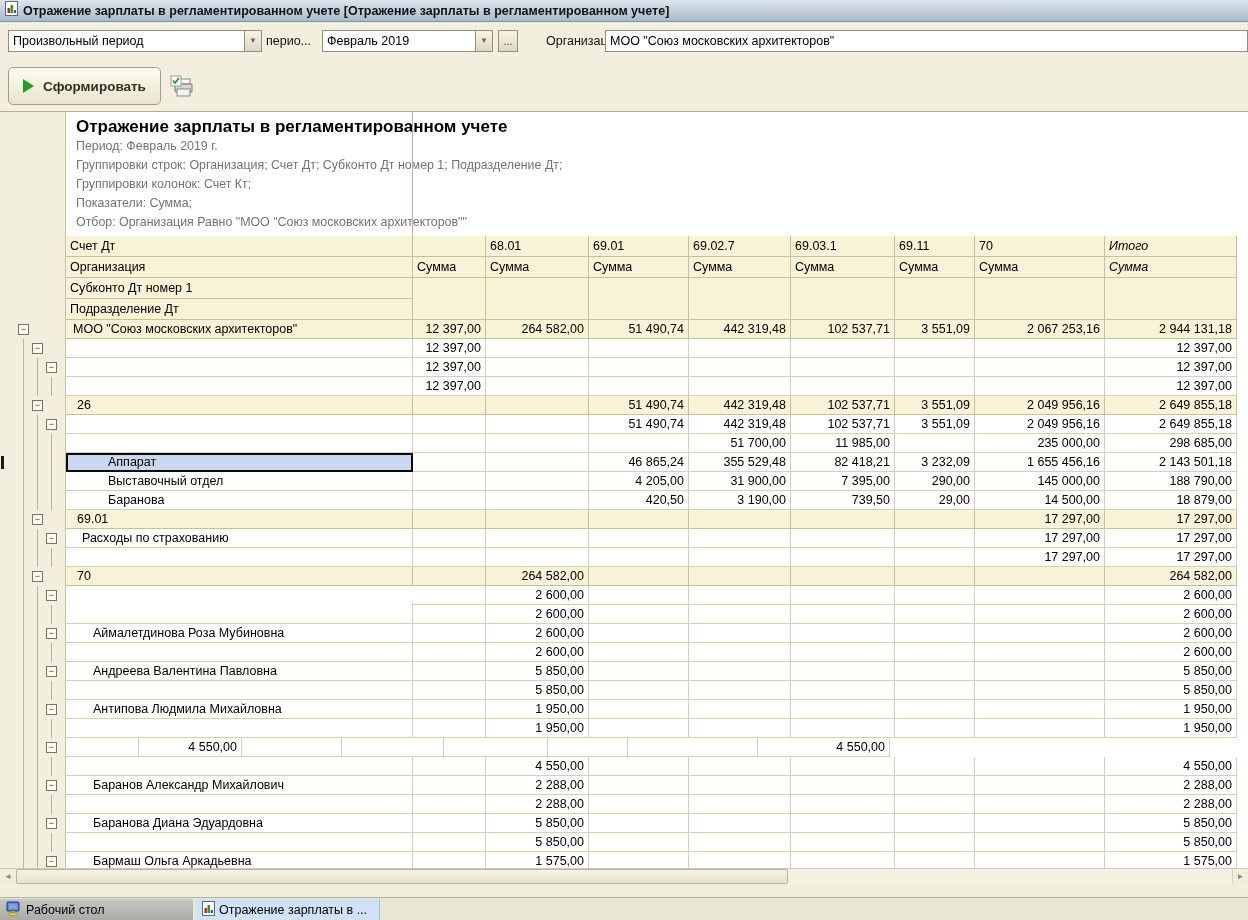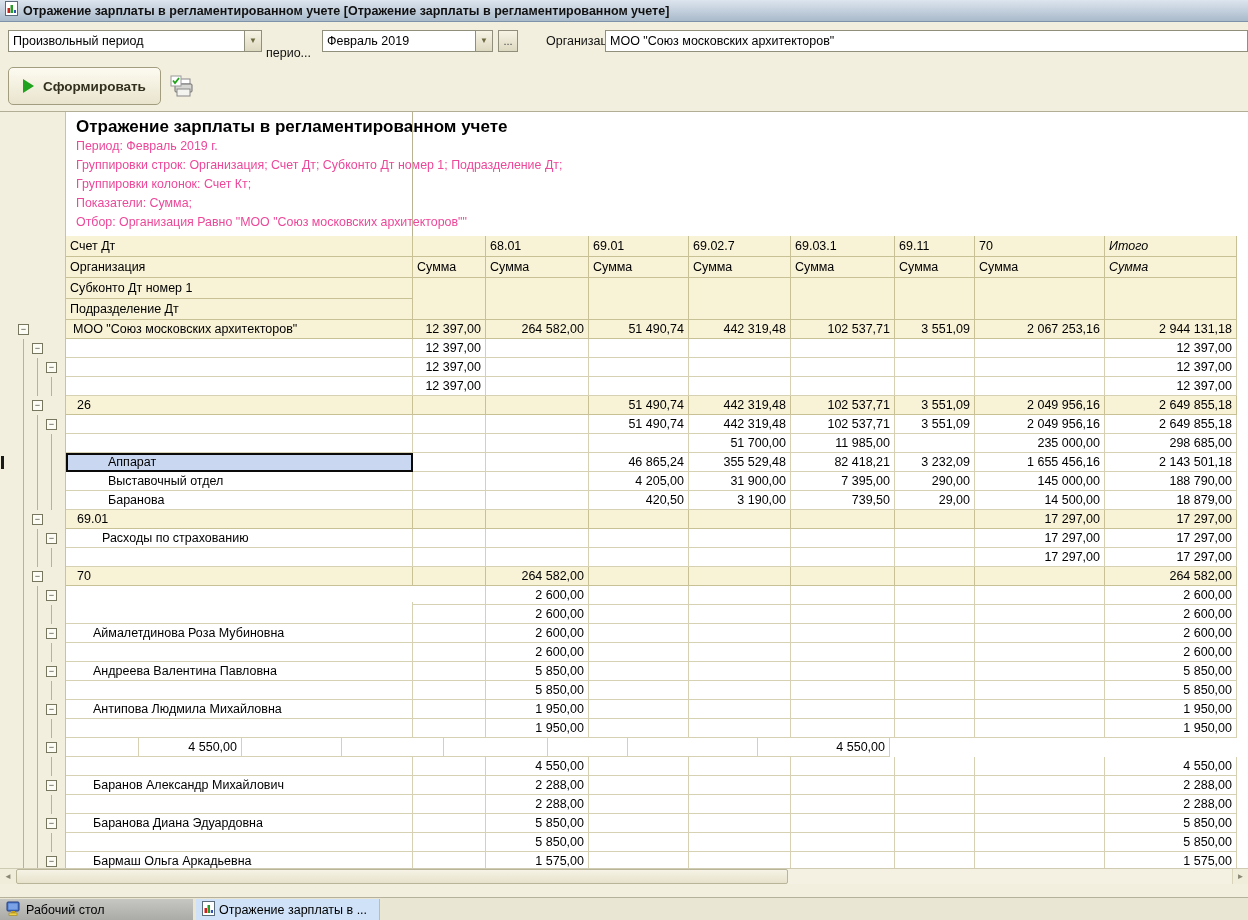--- a/index.html
+++ b/index.html
@@ -38,21 +38,21 @@
   .genbtn .gtext { font-size:13.5px; font-weight:bold; color:#33301f; }
   .printicon { position:absolute; left:170px; top:13px; width:24px; height:24px; cursor:pointer; }
 
   
   .report { position:absolute; left:0; top:112px; width:1248px; height:772px; background:#fff; }
   .strip  { position:absolute; left:0; top:0; width:8px; height:100%; background:#f2efde; }
   .gutter { position:absolute; left:8px; top:0; width:57px; height:100%; background:#f2efde; }
   .content{ position:absolute; left:65px; top:0; right:0; height:100%; background:#fff;
             border-left:1px solid #c9c3a0; }
   .rtitle { padding:5px 0 0 10px; font-size:17px; font-weight:bold; color:#000; white-space:nowrap; }
-  .meta   { margin-left:10px; font-size:12.4px; line-height:19px; color:#ec4899; white-space:nowrap; }
+  .meta   { margin-left:10px; font-size:12.4px; line-height:19px; color:#737373; white-space:nowrap; }
   .meta:first-of-type { margin-top:4px; }
   .vline  { position:absolute; left:346px; top:0; width:1px; height:124px; background:#b9b392; }
 
   
   .tbl { position:absolute; left:0; top:124px; width:1171px; font-size:12.5px; color:#000; }
   .hdr { display:flex; }
   .hcol { display:flex; flex-direction:column; }
   .hcell { background:#f8f2d6; border-right:1px solid #c8c196; border-bottom:1px solid #c8c196;
     padding:0 4px; line-height:20px; height:21px; white-space:nowrap; overflow:hidden; }
   .hcell.last { border-bottom:1px solid #c8c196; }
@@ -104,21 +104,21 @@
       </svg>
     </span>
     <span class="ttext">Отражение зарплаты в регламентированном учете [Отражение зарплаты в регламентированном учете]</span>
   </div>
 
   <div class="filterbar">
     <div class="combo" style="left:8px; width:254px;">
       <span class="ctext">Произвольный период</span>
       <span class="cbtn">▼</span>
     </div>
-    <span class="lbl" style="left:266px; top:24px;">перио...</span>
+    <span class="lbl" style="left:266px; top:12px;">перио...</span>
     <div class="combo" style="left:322px; width:171px;">
       <span class="ctext">Февраль 2019</span>
       <span class="cbtn">▼</span>
     </div>
     <button class="dotsbtn" style="left:498px;">...</button>
     <span class="lbl" style="left:546px; top:12px;">Организация:</span>
     <input class="orginput" value="МОО &quot;Союз московских архитекторов&quot;" style="">
   </div>
 
   <div class="actionbar">
@@ -452,21 +452,21 @@
             <div class="cell num" style="width: 73px;"></div>
             <div class="cell num" style="width: 103px;"></div>
             <div class="cell num" style="width: 100px;"></div>
             <div class="cell num" style="width: 102px;"></div>
             <div class="cell num" style="width: 104px;"></div>
             <div class="cell num" style="width: 80px;"></div>
             <div class="cell num" style="width: 130px;">17 297,00</div>
             <div class="cell num" style="width: 132px;">17 297,00</div>
           </div>
           <div class="row">
-            <div class="cell name" style="width: 347px; padding-left: 36px;">Расходы по страхованию</div>
+            <div class="cell name" style="width: 347px; padding-left: 16px;">Расходы по страхованию</div>
             <div class="cell num" style="width: 73px;"></div>
             <div class="cell num" style="width: 103px;"></div>
             <div class="cell num" style="width: 100px;"></div>
             <div class="cell num" style="width: 102px;"></div>
             <div class="cell num" style="width: 104px;"></div>
             <div class="cell num" style="width: 80px;"></div>
             <div class="cell num" style="width: 130px;">17 297,00</div>
             <div class="cell num" style="width: 132px;">17 297,00</div>
           </div>
           <div class="row">

